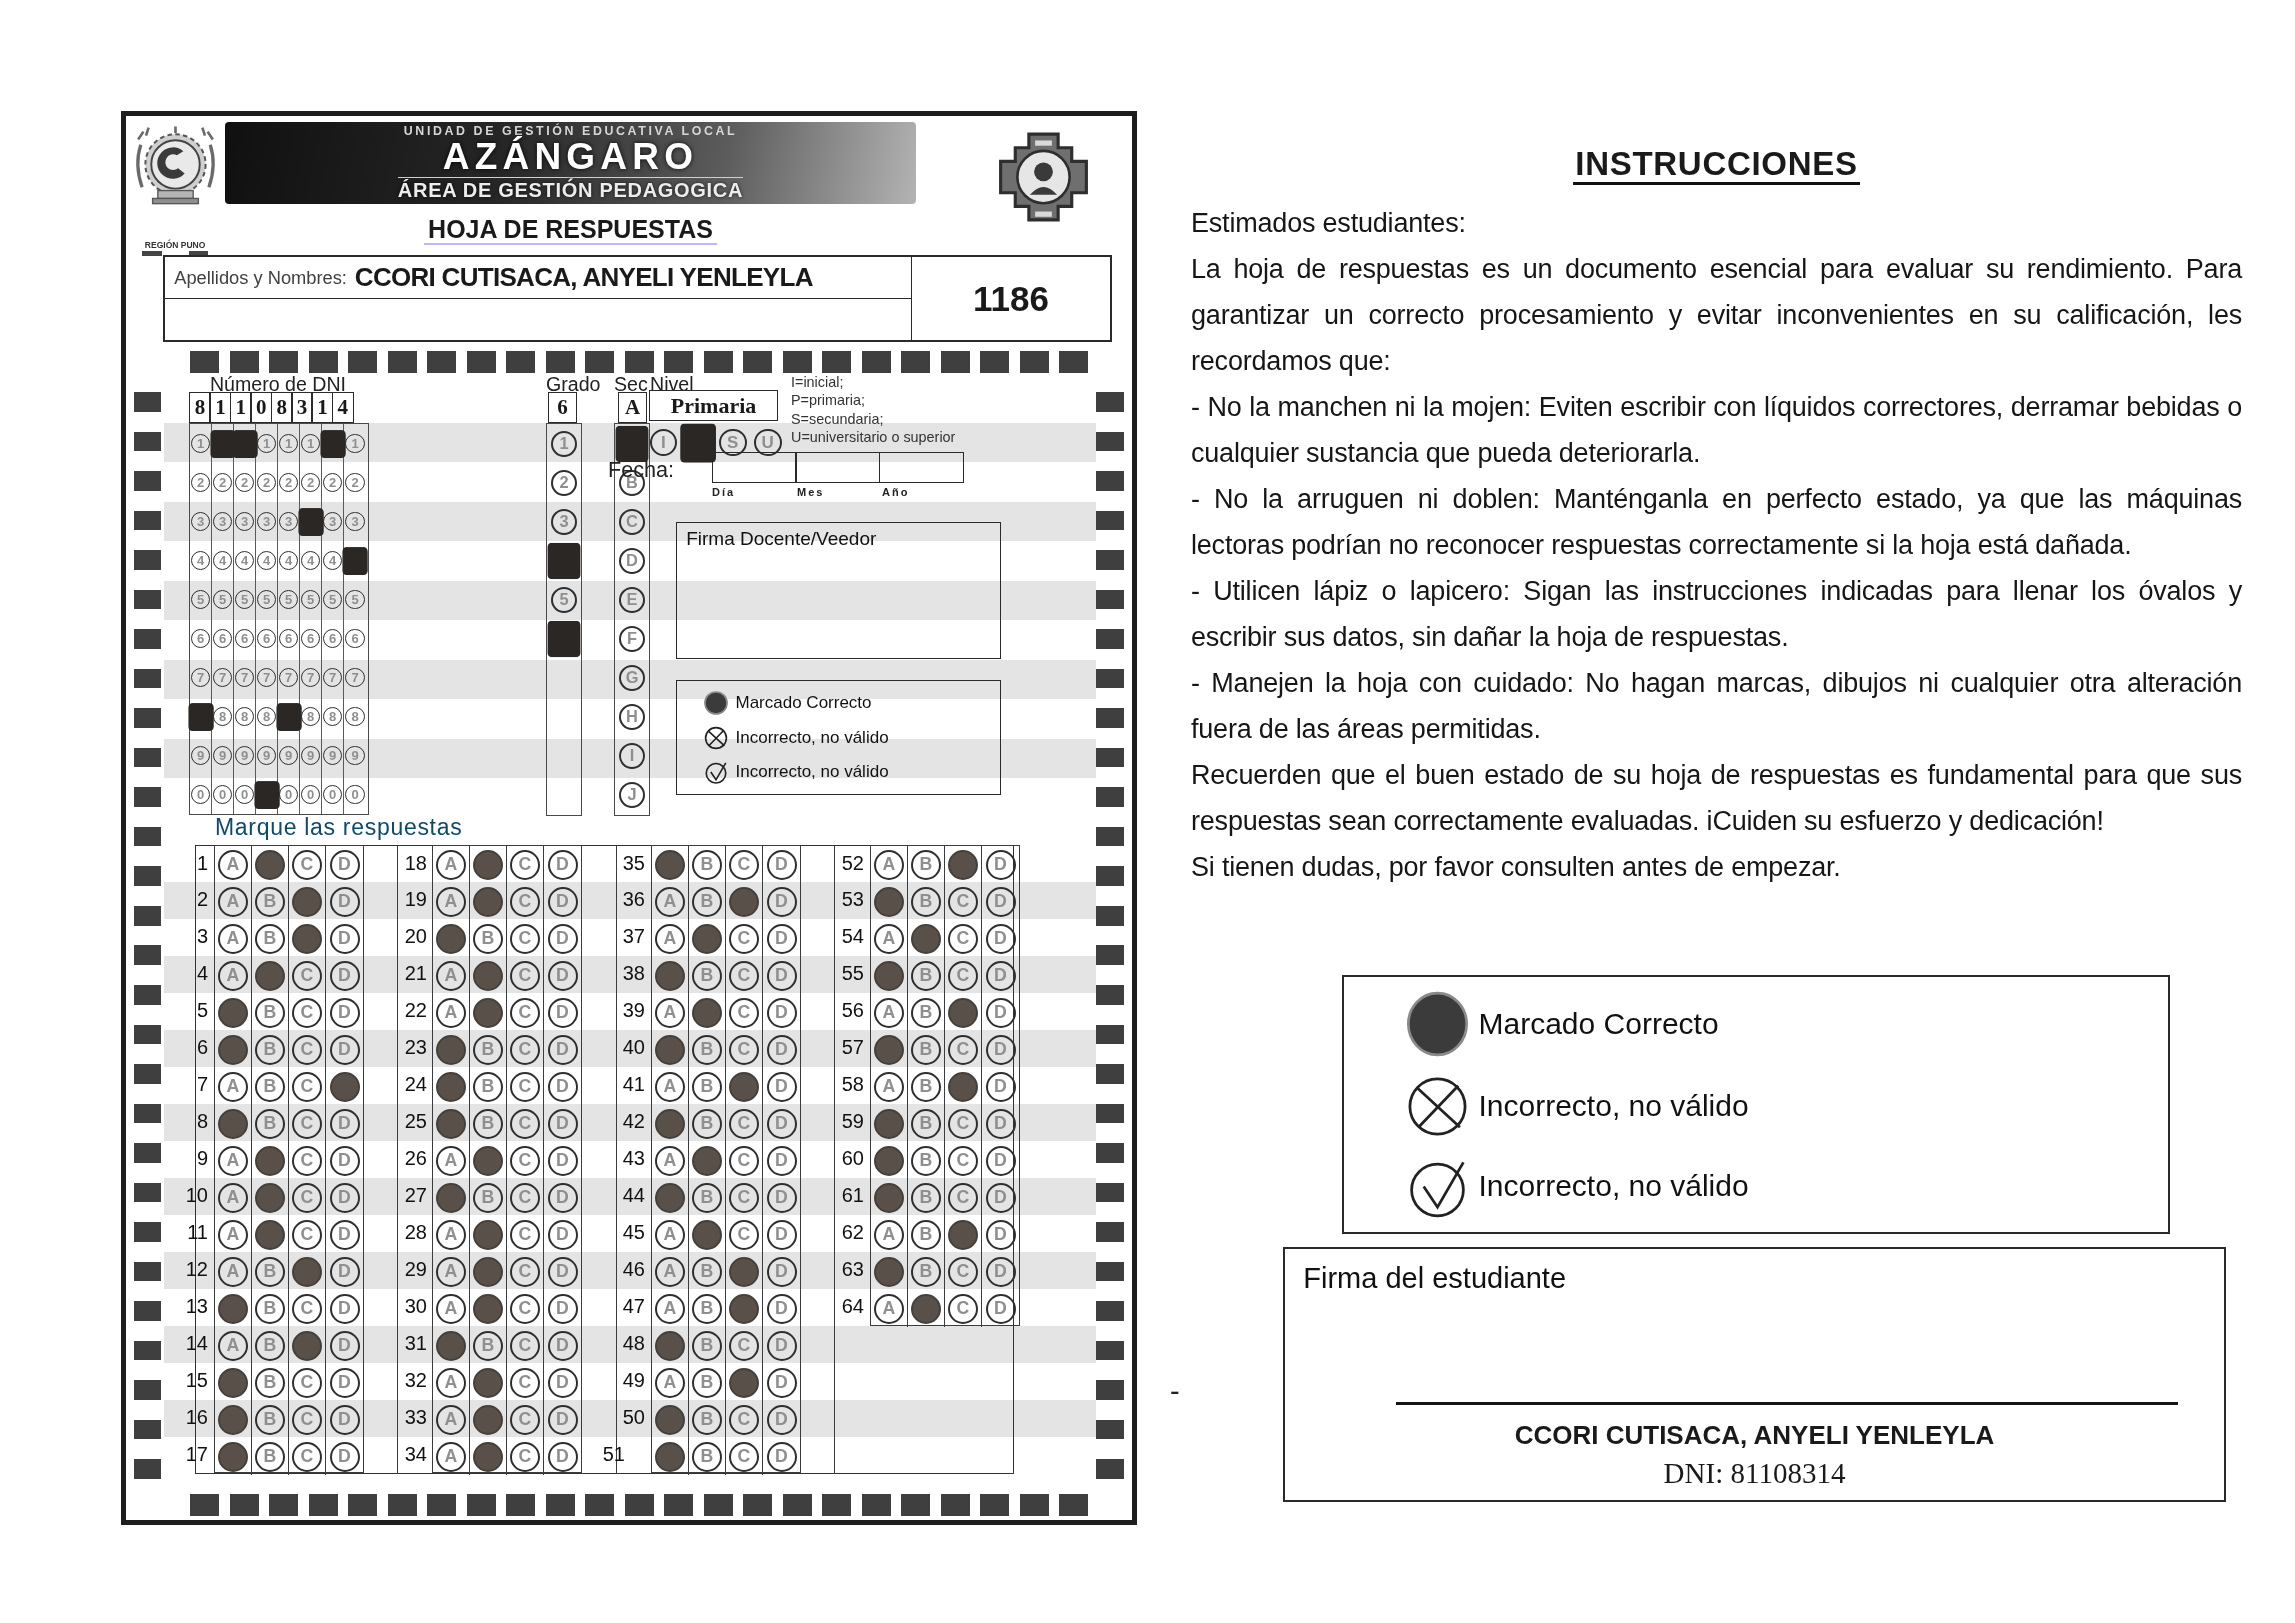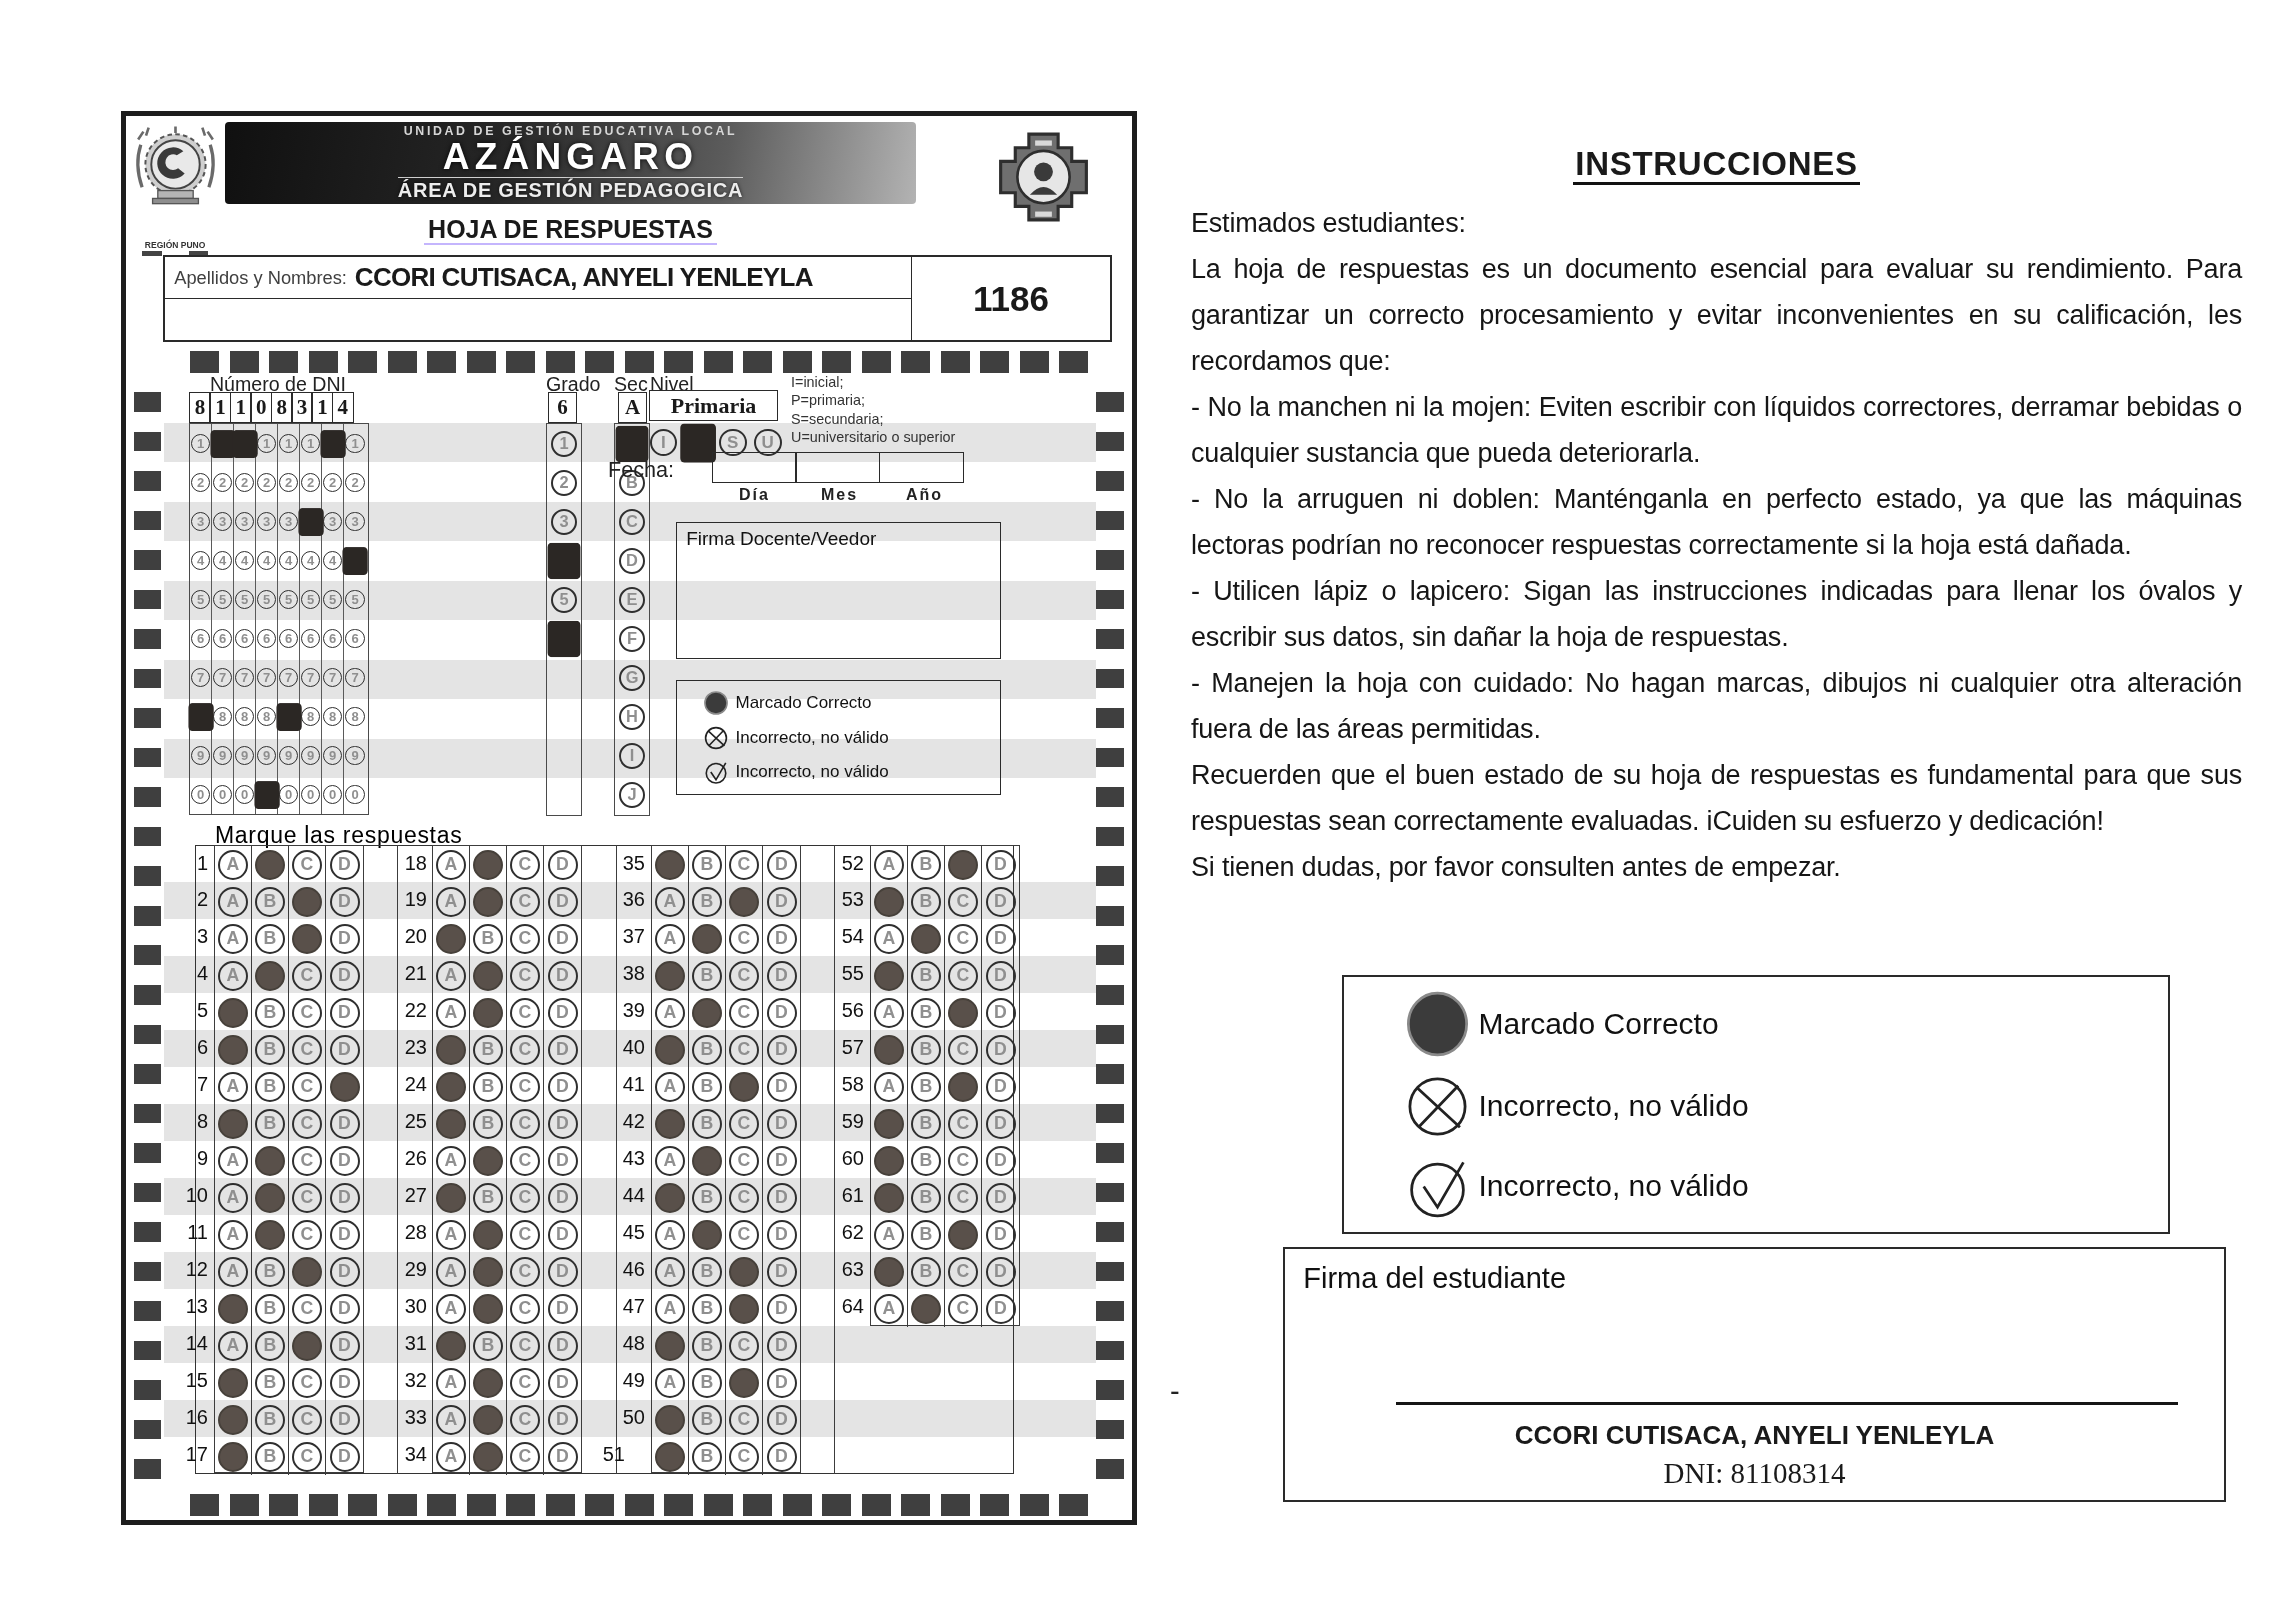--- a/index.html
+++ b/index.html
@@ -92,30 +92,30 @@
   
   .nivel-label{left:524px;top:257px;font-size:19.6px;color:#222;}
   .primaria-box{left:523px;top:274px;width:129px;height:31px;border:1.6px solid #2a2a2a;
     display:flex;align-items:center;justify-content:center;
     font-family:"Liberation Serif",serif;font-size:22px;font-weight:700;}
   .nivel-legend{left:665px;top:257px;width:236px;font-size:14.4px;line-height:18.3px;color:#333;}
   .fecha-label{left:482px;top:341px;font-size:21.6px;color:#222;}
   .fecha-boxes{left:586px;top:336px;display:flex;}
   .fecha-cell{width:85px;height:31px;border:1.6px solid #2a2a2a;margin-right:-1.6px;background:transparent;}
   .fecha-names{left:586px;top:370px;width:255px;display:flex;}
-  .fecha-names div{width:85px;text-align:center;font-size:16px;font-weight:700;letter-spacing:2px;color:#222;}
+  .fecha-names div{width:85px;font-size:11px;font-weight:700;letter-spacing:2px;color:#222;}
   .firma-box{left:550px;top:406px;width:325px;height:137px;border:1.6px solid #2a2a2a;padding:5.2px 9.2px;}
   .firma-box .lbl{font-size:19px;color:#111;}
   .legend-box-s{left:550px;top:564px;width:325px;height:115px;border:1.6px solid #2a2a2a;
     display:flex;flex-direction:column;justify-content:space-evenly;padding-left:26px;}
   .legend-row{display:flex;align-items:center;gap:6.5px;}
   .legend-box-s .legend-row span{font-size:17px;color:#111;}
 
   
-  .marque-title{left:89px;top:698px;font-size:23px;color:#000000;letter-spacing:0.7px;margin-top:8px;}
+  .marque-title{left:89px;top:698px;font-size:23px;color:#0c4a6e;letter-spacing:0.7px;}
   .answers-box{left:69px;top:729px;width:819px;height:629px;border:1.6px solid #333;}
   .ans-group{position:absolute;border:1.3px solid #3c3c3c;background:transparent;
     display:grid;grid-template-columns:repeat(4,37px);}
   .ans-cell{display:flex;align-items:center;justify-content:center;border-right:1.3px solid #3c3c3c;}
   .ans-cell.last{border-right:none;}
   .ans-num{position:absolute;width:31px;text-align:right;font-size:20px;color:#111;
     display:flex;align-items:center;justify-content:flex-end;}
   .v-line{position:absolute;width:1.3px;background:#3c3c3c;}
 
   

